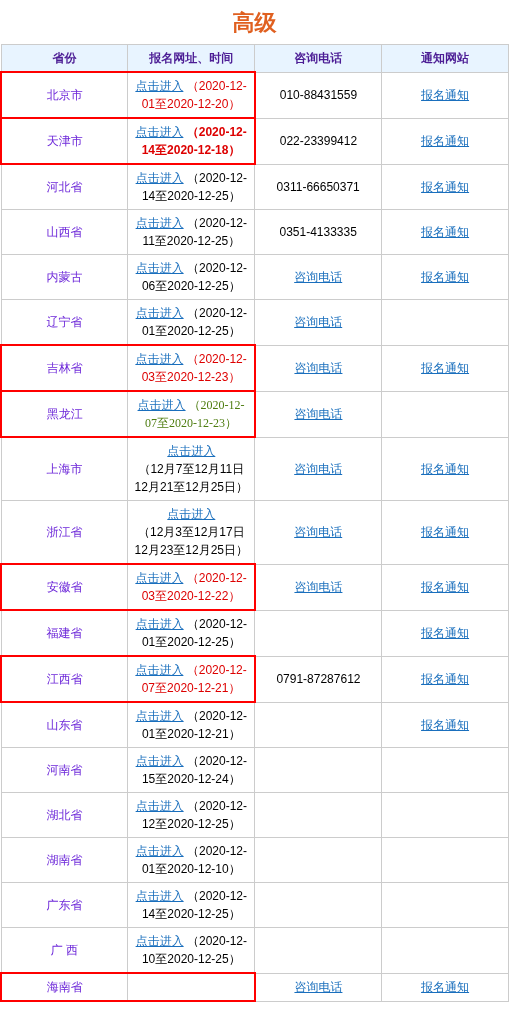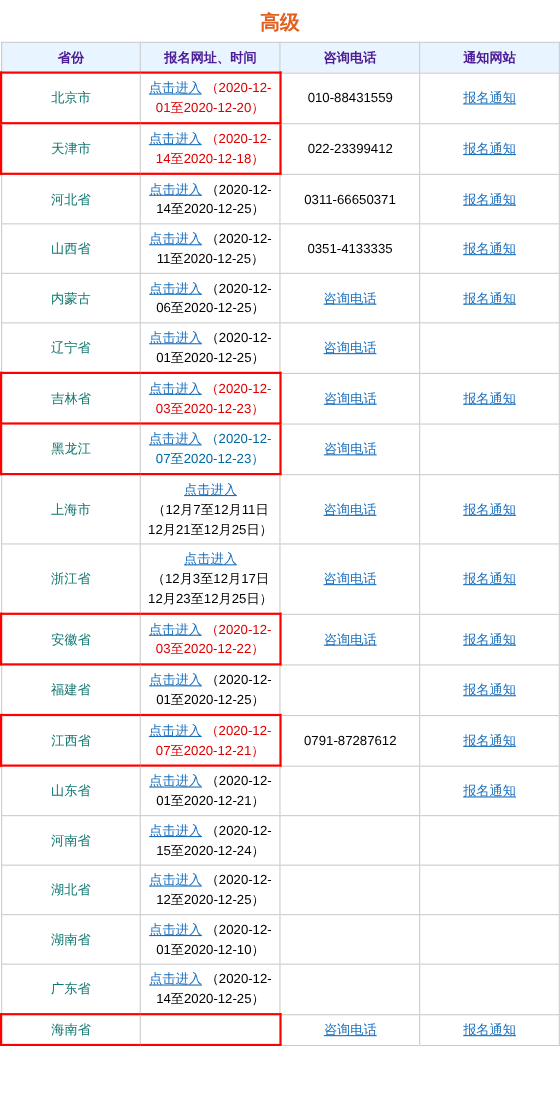--- a/index.html
+++ b/index.html
@@ -4,21 +4,21 @@
   <style>
     * { margin: 0; padding: 0; box-sizing: border-box; }
     body {
       font-family: SimSun, "宋体", Arial, sans-serif;
       font-size: 12px;
       background: #fff;
       width: 509px;
     }
     .page-title {
       text-align: center;
-      font-size: 18px;
+      font-size: 22px;
       font-weight: bold;
       color: #e06020;
       padding: 8px 0 6px 0;
     }
     table {
       width: 100%;
       border-collapse: collapse;
       table-layout: fixed;
     }
     th, td {
@@ -28,21 +28,21 @@
       text-align: center;
       line-height: 1.5;
     }
     th {
       background: #e8f4ff;
       font-weight: bold;
       color: #4c1d95;
     }
     td:first-child {
       width: 48px;
-      color: #0f766e;
+      color: #6d28d9;
     }
     td:nth-child(2) {
       width: 230px;
       text-align: center;
     }
     td:nth-child(3) {
       width: 110px;
     }
     td:nth-child(4) {
       width: 75px;
@@ -68,21 +68,21 @@
   </thead>
   <tbody id="table-body">
       <tr>
         <td style="border-top: 2px solid red; border-bottom: 2px solid red; border-left: 2px solid red;">北京市</td>
         <td style="border-top: 2px solid red; border-bottom: 2px solid red; border-right: 2px solid red;"><span class="link-blue">点击进入</span><span style="color: rgb(221, 0, 0);"> （2020-12-01至2020-12-20）</span></td>
         <td>010-88431559</td>
         <td class="link-blue">报名通知</td>
       </tr>
       <tr>
         <td style="border-top: 2px solid red; border-bottom: 2px solid red; border-left: 2px solid red; margin-top: 22px;">天津市</td>
-        <td style="border-top: 2px solid red; border-bottom: 2px solid red; border-right: 2px solid red;"><span class="link-blue">点击进入</span><span style="color: rgb(221, 0, 0);"> （2020-12-14至2020-12-18）</span></td>
+        <td style="border-top: 2px solid red; border-bottom: 2px solid red; border-right: 2px solid red;"><span class="link-blue">点击进入</span><span style="color: rgb(221, 0, 0); font-weight: bold;"> （2020-12-14至2020-12-18）</span></td>
         <td>022-23399412</td>
         <td class="link-blue">报名通知</td>
       </tr>
       <tr>
         <td>河北省</td>
         <td><span class="link-blue">点击进入</span><span> （2020-12-14至2020-12-25）</span></td>
         <td>0311-66650371</td>
         <td class="link-blue">报名通知</td>
       </tr>
       <tr>
@@ -104,21 +104,21 @@
         <td></td>
       </tr>
       <tr>
         <td style="border-top: 2px solid red; border-bottom: 2px solid red; border-left: 2px solid red; border-radius: 10px;">吉林省</td>
         <td style="border-top: 2px solid red; border-bottom: 2px solid red; border-right: 2px solid red;"><span class="link-blue">点击进入</span><span style="color: rgb(221, 0, 0);"> （2020-12-03至2020-12-23）</span></td>
         <td class="link-blue">咨询电话</td>
         <td class="link-blue">报名通知</td>
       </tr>
       <tr>
         <td style="border-top: 2px solid red; border-bottom: 2px solid red; border-left: 2px solid red;">黑龙江</td>
-        <td style="border-top: 2px solid red; border-bottom: 2px solid red; border-right: 2px solid red;"><span class="link-blue">点击进入</span><span style="color: #0369a1;"> （2020-12-07至2020-12-23）</span></td>
+        <td style="border-top: 2px solid red; border-bottom: 2px solid red; border-right: 2px solid red;"><span class="link-blue">点击进入</span><span style="color: #4d7c0f; font-family: Liberation Serif, serif;"> （2020-12-07至2020-12-23）</span></td>
         <td class="link-blue">咨询电话</td>
         <td></td>
       </tr>
       <tr>
         <td>上海市</td>
         <td><span class="link-blue">点击进入</span><br><span>（12月7至12月11日</span><br><span>12月21至12月25日）</span></td>
         <td class="link-blue">咨询电话</td>
         <td class="link-blue">报名通知</td>
       </tr>
       <tr>
@@ -169,19 +169,25 @@
         <td></td>
         <td></td>
       </tr>
       <tr>
         <td>广东省</td>
         <td><span class="link-blue">点击进入</span><span> （2020-12-14至2020-12-25）</span></td>
         <td></td>
         <td></td>
       </tr>
       <tr>
+        <td>广 西</td>
+        <td><span class="link-blue">点击进入</span><span> （2020-12-10至2020-12-25）</span></td>
+        <td></td>
+        <td></td>
+      </tr>
+      <tr>
         <td style="border-top: 2px solid red; border-bottom: 2px solid red; border-left: 2px solid red;">海南省</td>
         <td style="border-top: 2px solid red; border-bottom: 2px solid red; border-right: 2px solid red;"></td>
         <td class="link-blue">咨询电话</td>
         <td class="link-blue">报名通知</td>
       </tr>
     </tbody>
 </table>
 
 </body></html>

